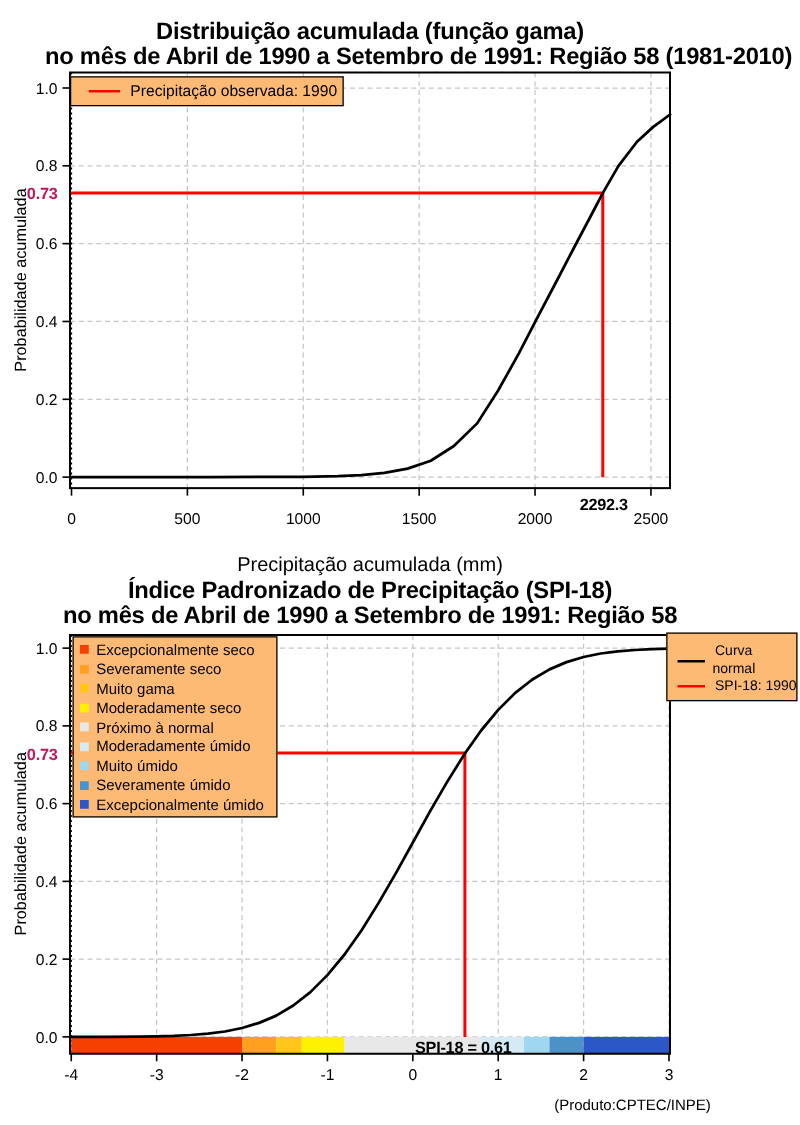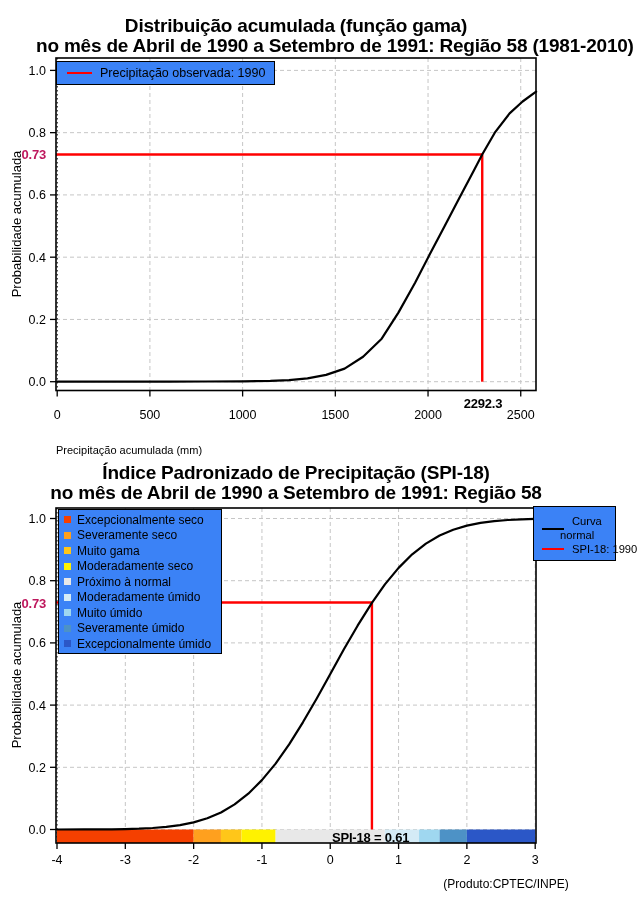--- a/index.html
+++ b/index.html
@@ -1,25 +1,25 @@
 <!DOCTYPE html>
 <html><head>
 <meta charset="utf-8">
 <style>
   html,body{margin:0;padding:0;background:#fff;}
   .page{position:relative;width:640px;height:900px;background:#ffffff;overflow:hidden;
         font-family:"Liberation Sans","DejaVu Sans",sans-serif;color:#000;}
   #plot-svg{position:absolute;left:0;top:0;z-index:1;}
   .ovl{position:absolute;z-index:2;}
   .ttl{font-weight:bold;font-size:19px;text-align:center;white-space:nowrap;letter-spacing:-0.2px;}
-  .axlab{font-size:11px;white-space:nowrap;}
+  .axlab{font-size:16px;text-align:center;white-space:nowrap;}
   .ylab{white-space:nowrap;font-size:13px;transform:translate(-50%,-50%) rotate(-90deg);}
   .vlab{font-weight:bold;font-size:13px;white-space:nowrap;letter-spacing:-0.2px;}
   .gray{color:#be185d;}
-  .legend-box{border:1.5px solid #000;background:#3b82f6;box-sizing:border-box;}
+  .legend-box{border:1.5px solid #000;background:#fdba74;box-sizing:border-box;justify-content:center;}
   .lt{display:flex;align-items:center;font-size:12.5px;white-space:nowrap;}
   .lsample{display:inline-block;height:2.5px;}
   .cat-item{display:flex;align-items:center;height:15.5px;padding-left:5px;font-size:12px;white-space:nowrap;}
   .cat-sq{width:7px;height:7px;margin-right:6px;flex:0 0 auto;}
   .rl-txt{position:absolute;font-size:11.2px;white-space:nowrap;}
   .rl-line{position:absolute;height:2.4px;}
   .foot{font-size:12px;text-align:center;white-space:nowrap;}
   svg text{font-family:"Liberation Sans","DejaVu Sans",sans-serif;font-size:12.5px;fill:#000;}
 </style>
 </head>
@@ -174,24 +174,24 @@
       <div class="cat-item">
         <span class="cat-sq" style="background: rgb(77, 146, 198);"></span>
         <span>Severamente úmido</span>
       </div>
       <div class="cat-item">
         <span class="cat-sq" style="background: rgb(43, 87, 199);"></span>
         <span>Excepcionalmente úmido</span>
       </div>
     </div>
 
-  <div class="ovl legend-box" style="left:533px;top:506px;width:83px;height:55px">
+  <div class="ovl legend-box" style="left:533px;top:506px;width:105px;height:55px">
     <span class="rl-line" style="left: 8px; top: 21px; width: 22px; background: rgb(0, 0, 0);"></span>
     <span class="rl-txt" style="left:38px;top:8px">Curva</span>
-    <span class="rl-txt" style="left:26px;top:22px">normal</span>
+    <span class="rl-txt" style="left:36px;top:22px">normal</span>
     <span class="rl-line" style="left: 8px; top: 41px; width: 22px; background: rgb(255, 0, 0);"></span>
     <span class="rl-txt" style="left:38px;top:36px">SPI-18: 1990</span>
   </div>
 
   <div class="ovl ylab" style="left:16px;top:675px">Probabilidade acumulada</div>
   <div class="ovl foot" style="left:406px;top:877px;width:200px">(Produto:CPTEC/INPE)</div>
 
   <div class="ovl vlab gray" style="left:5px;top:596px;width:41px;text-align:right">0.73</div>
   <div class="ovl vlab" style="left:332px;top:830px;width:100px;text-align:left">SPI-18 = 0.61</div>
 

